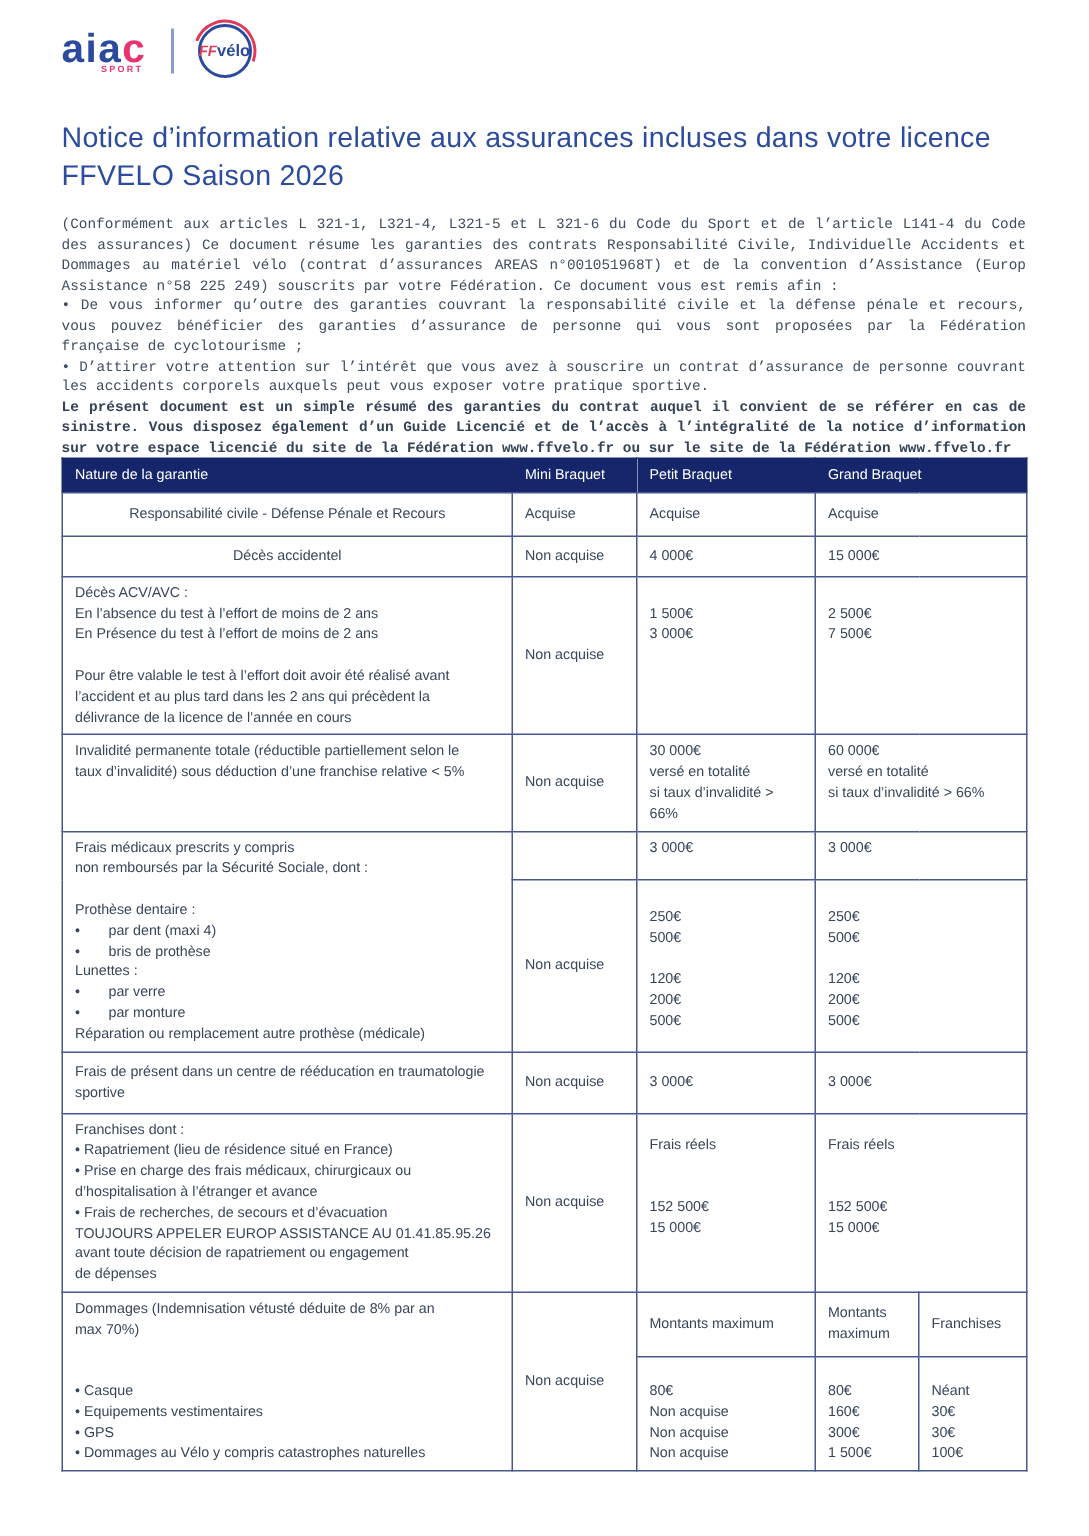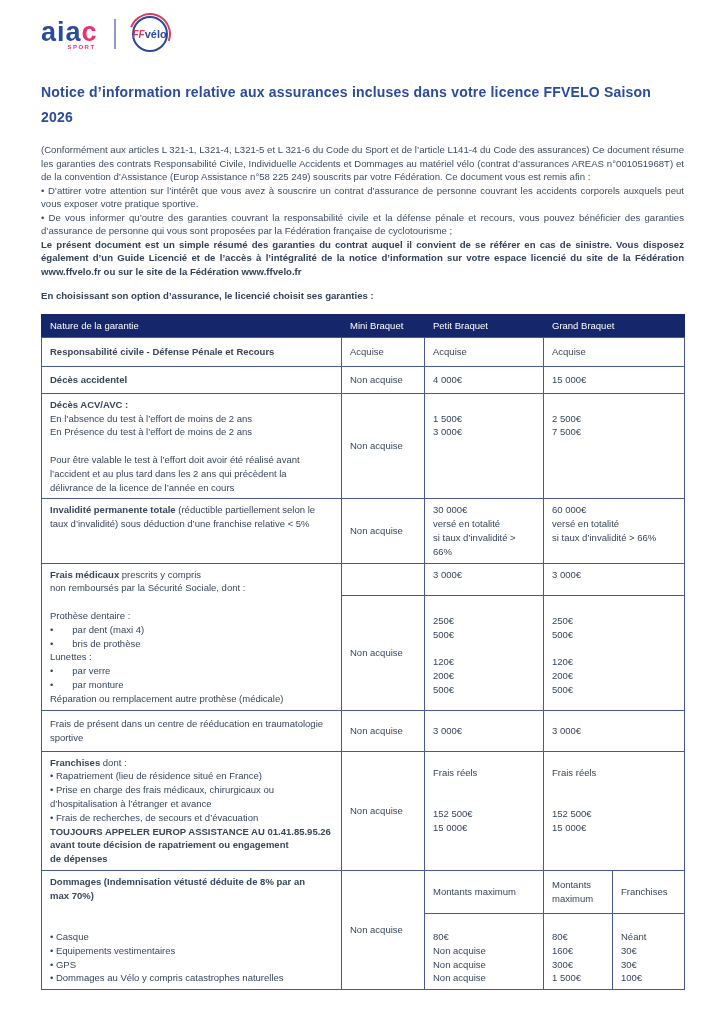--- a/index.html
+++ b/index.html
@@ -22,30 +22,30 @@
   .brand{display:flex;flex-direction:column;align-items:flex-end;}
   .brand-text{font-weight:bold;font-size:27px;line-height:26px;letter-spacing:1px;color:var(--brand-blue);}
   .brand-c{color:var(--brand-pink);}
   .brand-sport{font-size:6px;letter-spacing:1.5px;color:var(--brand-pink);text-transform:uppercase;margin-top:-1px;margin-right:2px;font-weight:bold;}
   .logo-divider{width:2px;height:30px;background:var(--brand-blue);opacity:.55;margin:0 16px;}
   .ffvelo-badge{position:relative;width:36px;height:36px;border:2px solid var(--brand-blue);border-radius:50%;display:flex;flex-direction:row;align-items:center;justify-content:center;}
   .ffvelo-badge::before{content:"";position:absolute;inset:-5px;border:2px solid transparent;border-top-color:#e03a5a;border-right-color:#e03a5a;border-radius:50%;transform:rotate(-25deg);}
   .ff-txt{color:#e03a5a;font-weight:bold;font-style:italic;font-size:10px;line-height:9px;}
   .velo-txt{color:var(--brand-blue);font-weight:bold;font-size:11px;line-height:8px;}
   
-  h1{margin:23px 0 13px;font-size:14px;line-height:25px;color:var(--title);font-weight:bold;letter-spacing:.2px;}
-  .intro p{margin:0;font-size:9.6px;line-height:13.5px;text-align:justify;color:var(--ink);}
+  h1{margin:23px 0 13px;font-size:19px;line-height:25px;color:var(--title);font-weight:normal;letter-spacing:.2px;}
+  .intro p{margin:0;font-size:9.6px;line-height:13.5px;text-align:justify;color:var(--ink);font-family:Liberation Mono, monospace;}
   .intro p.b{font-weight:bold;color:#334257;}
   .choose{margin:12px 0 13px;font-size:9.6px;font-weight:bold;color:#334257;}
   
   table.gtable{border-collapse:collapse;table-layout:fixed;width:643px;}
   .c1{width:300px;}.c2{width:83px;}.c3{width:119px;}.c4{width:69px;}.c5{width:72px;}
   .gtable th,.gtable td{border:1px solid var(--border);font-size:9.5px;line-height:13.8px;padding:4px 8px;vertical-align:top;color:#37465a;white-space:pre-line;overflow:hidden;}
   .gtable tr.thead th{background:var(--navy);color:#ffffff;font-weight:normal;height:16px;vertical-align:middle;text-align:left;border-color:var(--navy);border-bottom-color:var(--border);white-space:nowrap;}
-  .b{font-weight:bold;}
+  .b{font-weight:normal;text-align:center;}
   tr.mid td{vertical-align:middle;}
   td.vmid{vertical-align:middle;}
   td.padtop{padding-top:16px;}
   td.padtop14{padding-top:14px;}
   .h-rc{height:29px;}.h-deces{height:27px;}.h-acv{height:96px;}.h-inv{height:44px;}
   .h-fma{height:31px;}.h-fmb{height:109px;}.h-sej{height:41px;}.h-ass{height:107px;}
   .h-dga{height:43px;}.h-dgb{height:74px;}
 </style>
 </head>
 <body>
@@ -61,26 +61,25 @@
     <div class="ffvelo-badge">
       <span class="ff-txt">FF</span>
       <span class="velo-txt">vélo</span>
     </div>
   </header>
 
   <h1>Notice d’information relative aux assurances incluses dans votre licence FFVELO Saison 2026</h1>
 
   <section class="intro">
     <p>(Conformément aux articles L 321-1, L321-4, L321-5 et L 321-6 du Code du Sport et de l’article L141-4 du Code des assurances) Ce document résume les garanties des contrats Responsabilité Civile, Individuelle Accidents et Dommages au matériel vélo (contrat d’assurances AREAS n°001051968T) et de la convention d’Assistance (Europ Assistance n°58 225 249) souscrits par votre Fédération. Ce document vous est remis afin :</p>
+    <p>•  De vous informer qu’outre des garanties couvrant la responsabilité civile et la défense pénale et recours, vous pouvez bénéficier des garanties d’assurance de personne qui vous sont proposées par la Fédération française de cyclotourisme ;</p>
     <p>•  D’attirer votre attention sur l’intérêt que vous avez à souscrire un contrat d’assurance de personne couvrant les accidents corporels auxquels peut vous exposer votre pratique sportive.</p>
-    <p>•  De vous informer qu’outre des garanties couvrant la responsabilité civile et la défense pénale et recours, vous pouvez bénéficier des garanties d’assurance de personne qui vous sont proposées par la Fédération française de cyclotourisme ;</p>
     <p class="b">Le présent document est un simple résumé des garanties du contrat auquel il convient de se référer en cas de sinistre. Vous disposez également d’un Guide Licencié et de l’accès à l’intégralité de la notice d’information sur votre espace licencié du site de la Fédération www.ffvelo.fr ou sur le site de la Fédération www.ffvelo.fr</p>
   </section>
 
-  <p class="choose">En choisissant son option d’assurance, le licencié choisit ses garanties :</p>
 
   <table class="gtable">
     <colgroup>
       <col class="c1">
         <col class="c2">
         <col class="c3">
         <col class="c4">
         <col class="c5">
     </colgroup>
     <tbody>

